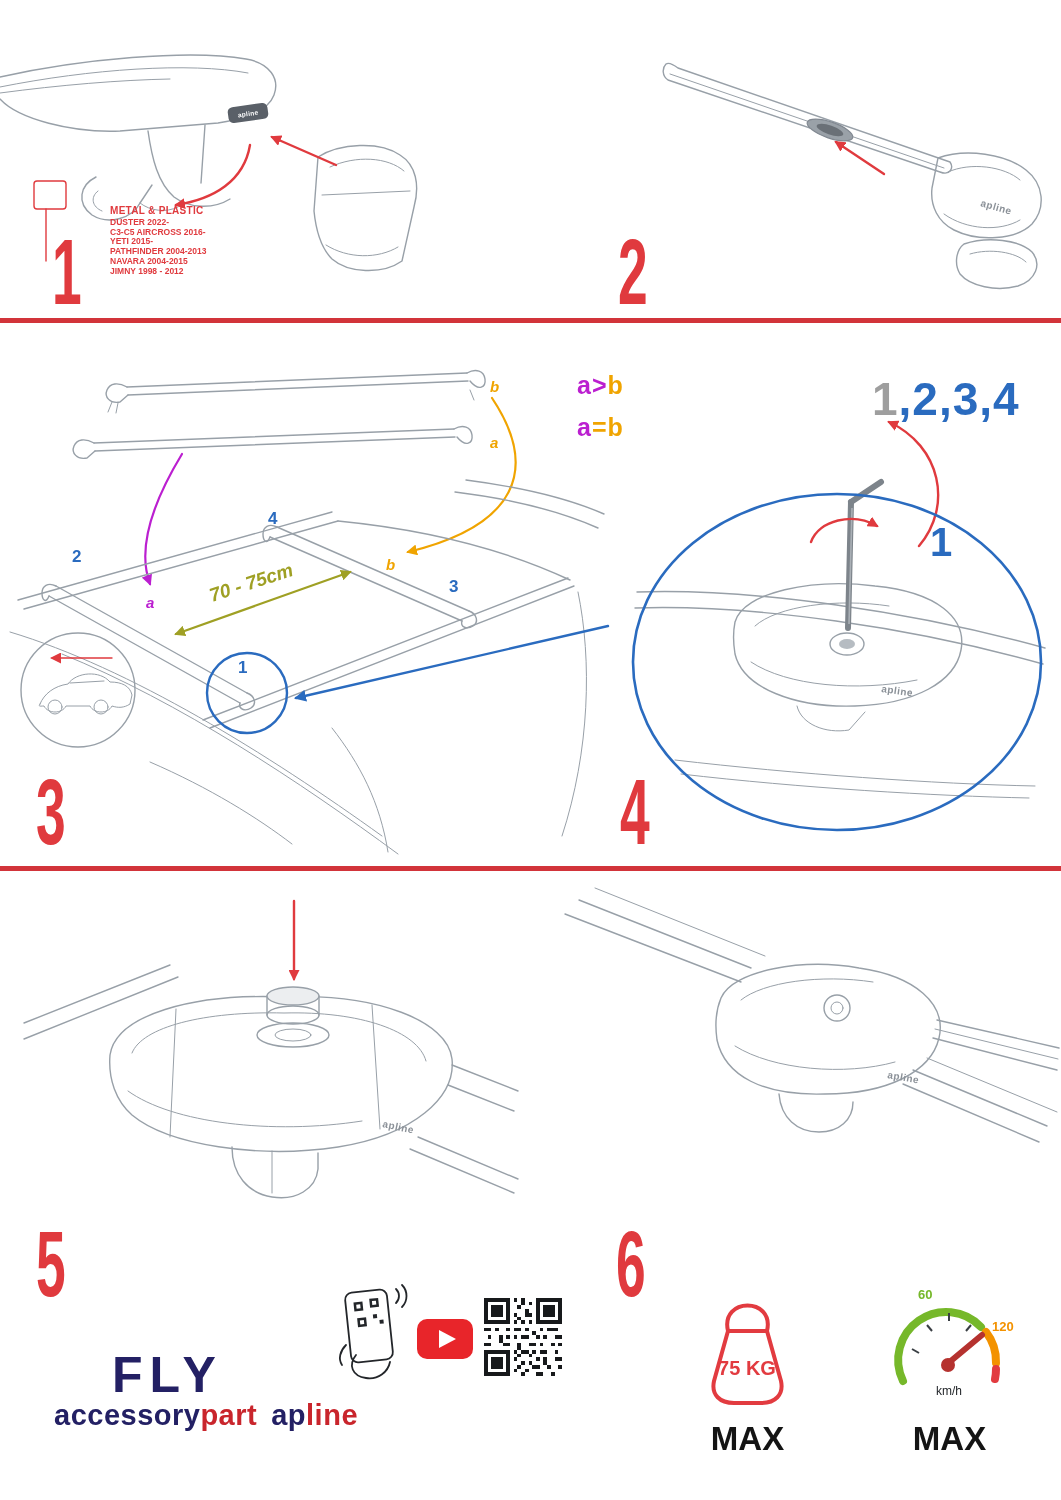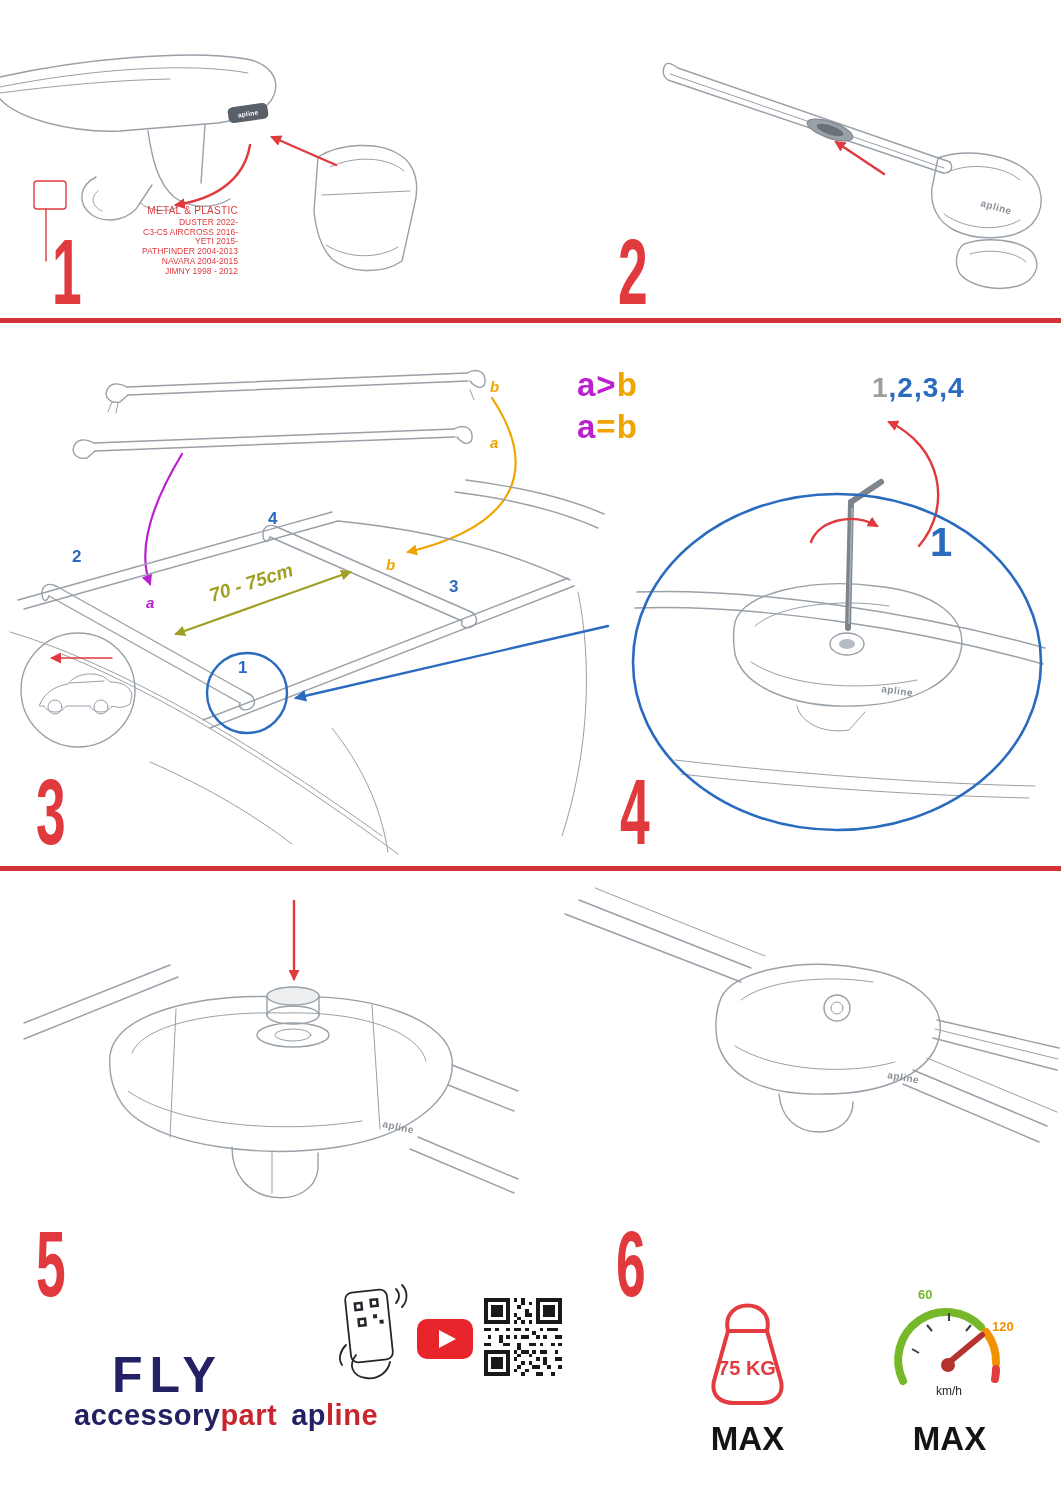--- a/index.html
+++ b/index.html
@@ -7,25 +7,25 @@
     --orange:#f0a400; --olive:#9fa024; --navy:#232064; --brandred:#c9252c;
     --ink:#1a1a1a; --line:#98a0a8;
   }
   *{margin:0;padding:0;box-sizing:border-box}
   body{font-family:"Liberation Sans",sans-serif;background:#fff}
   .page{position:relative;width:1061px;height:1500px;background:#fff;overflow:hidden}
   .abs{position:absolute}
   .divider{position:absolute;left:0;width:100%;height:5px;background:var(--divider)}
   .step-num{position:absolute;color:var(--red);font-weight:bold;font-size:92px;line-height:1;
     transform:scaleX(.58);transform-origin:left top;letter-spacing:-2px}
-  .models{position:absolute;color:var(--red);text-align:right;font-size:8.5px;line-height:9.8px;font-weight:normal}
+  .models{position:absolute;color:var(--red);text-align:left;font-size:8.5px;line-height:9.8px;font-weight:bold}
   .models .hdr{font-size:10px;margin-bottom:2px;letter-spacing:.3px}
-  .legend{position:absolute;font-size:33px;font-weight:bold;line-height:42px;letter-spacing:1px}
+  .legend{position:absolute;font-size:25px;font-weight:bold;line-height:42px;letter-spacing:1px}
   .lp{color:var(--purple)} .lo{color:var(--orange)}
-  .seq{position:absolute;font-size:28px;font-weight:bold;letter-spacing:1px}
+  .seq{position:absolute;font-size:46px;font-weight:bold;letter-spacing:1px}
   .seq .first{color:#9e9e9e} .seq .rest{color:var(--blue)}
   .pos1{position:absolute;font-size:40px;font-weight:bold;color:var(--blue)}
   .fly{position:absolute;font-size:50px;font-weight:bold;color:var(--navy);letter-spacing:7px}
   .brand{position:absolute;font-size:29px;font-weight:bold;letter-spacing:.5px}
   .brand .n{color:var(--navy)} .brand .r{color:var(--brandred)}
   .brand .gap{display:inline-block;width:14px}
   .max{position:absolute;font-size:33px;font-weight:bold;color:#141414;text-align:center}
   
   .ln{fill:none;stroke:var(--line);stroke-width:1.4;stroke-linecap:round;stroke-linejoin:round}
   .lnt{stroke-width:1}
@@ -296,21 +296,21 @@
       <path class="ln" d="M398,160 L522,192"></path>
       <path class="ln lnt" d="M400,151 L523,181"></path>
       <path class="ln" d="M244,216 C246,240 262,254 284,254 C304,254 318,242 318,224"></path>
       <text class="logo" x="352" y="200" transform="rotate(10 352 200)">apline</text>
     </g>
   </svg>
 
   <div class="step-num" style="left:616px;top:1218px">6</div>
 
   <div class="fly" style="left:112px;top:1346px">FLY</div>
-  <div class="brand" style="left:74px;top:1399px">
+  <div class="brand" style="left:54px;top:1399px">
     <span class="n">accessory</span><span class="r">part</span><span class="gap"></span><span class="n">ap</span><span class="r">line</span>
   </div>
 
   <svg class="abs" style="left:318px;top:1283px" width="92" height="100" viewBox="0 0 92 100">
     <g fill="none" stroke="#23262a" stroke-width="1.8" stroke-linecap="round" stroke-linejoin="round">
       <rect x="30" y="8" width="42" height="70" rx="7" transform="rotate(-6 51 43)"></rect>
       <path d="M38,72 C30,82 34,93 48,95 C60,97 70,89 72,79"></path>
       <path d="M28,62 C22,68 20,76 24,82"></path>
       <path d="M78,6 C82,10 82,16 78,20"></path>
       <path d="M84,2 C90,8 90,18 84,24"></path>

